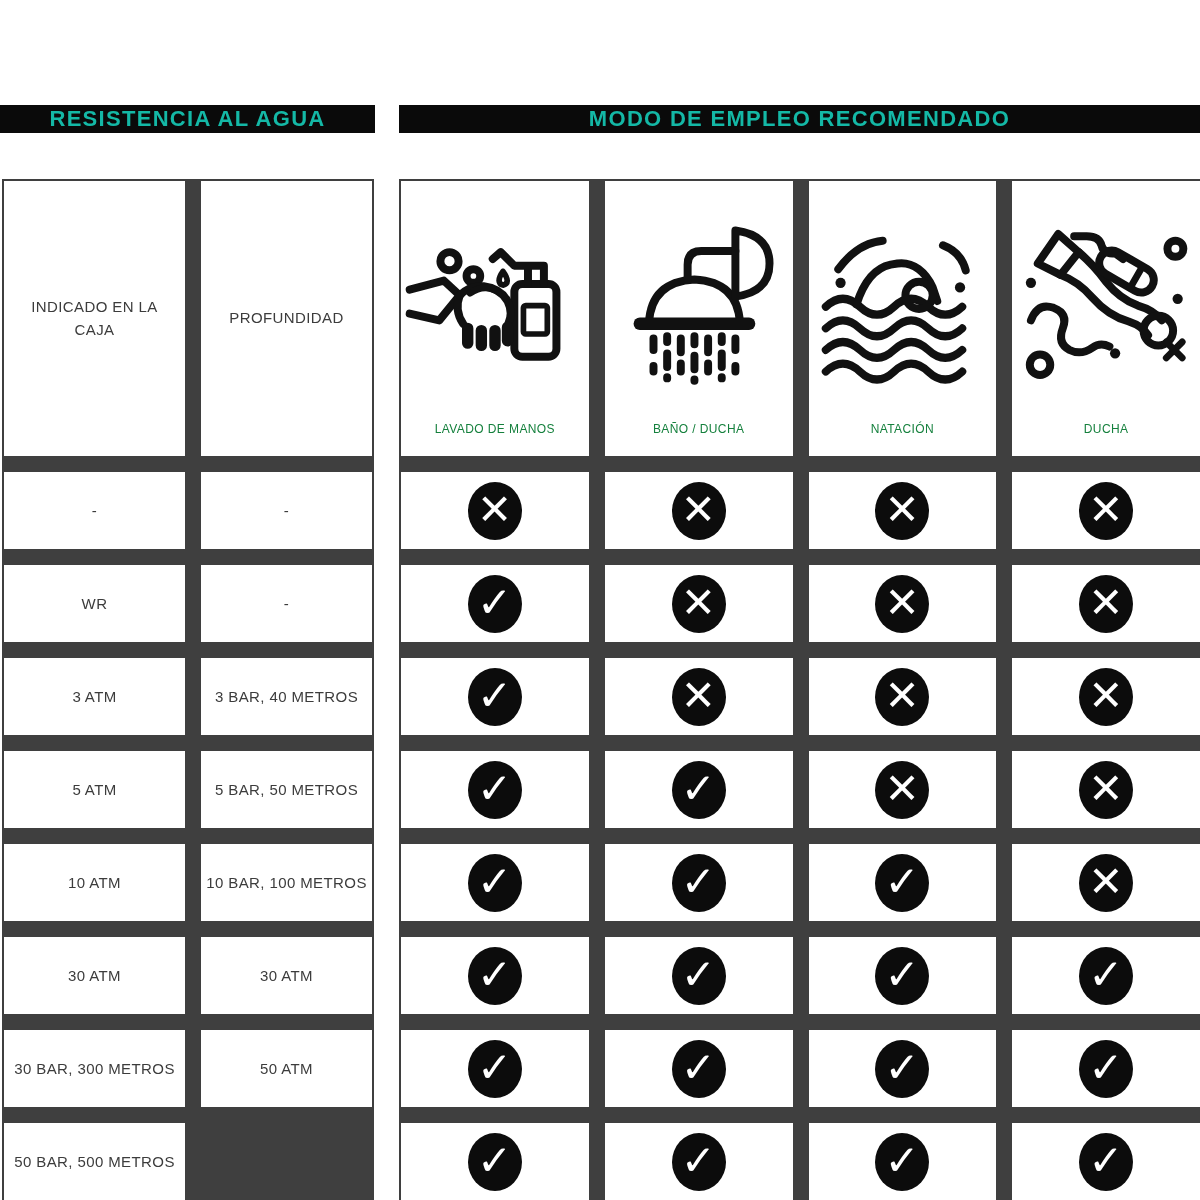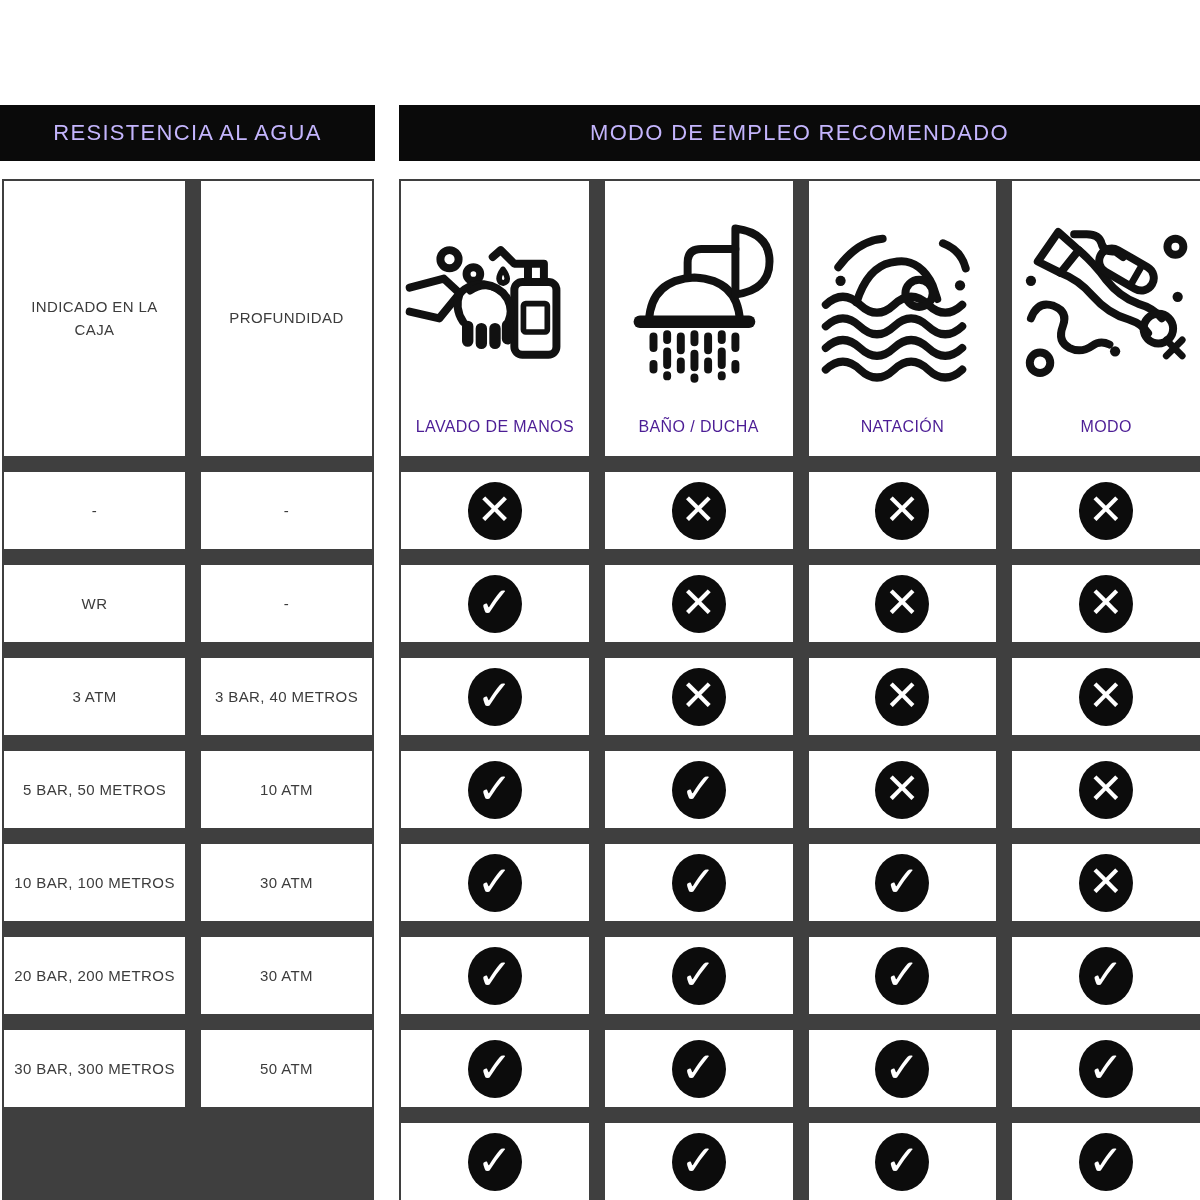--- a/index.html
+++ b/index.html
@@ -3,24 +3,24 @@
 <meta charset="utf-8">
 <style>
   html, body { margin:0; padding:0; }
   body {
     width:1200px; height:1200px; position:relative;
     background:#ffffff;
     font-family:"Liberation Sans", sans-serif;
     overflow:hidden;
   }
   .bar {
-    position:absolute; top:105px; height:56px;
-    background:#0a0a0a; color:#c4b5fd;
+    position:absolute; top:105px; height:28px;
+    background:#0a0a0a; color:#14b8a6;
     display:flex; align-items:center; justify-content:center;
-    font-size:22px; letter-spacing:1.3px; font-weight:400;
+    font-size:22px; letter-spacing:1.3px; font-weight:700;
   }
   .bar-left  { left:0;     width:375px; }
   .bar-right { left:399px; width:801px; }
 
   .tbl {
     position:absolute; top:179px;
     display:grid; gap:16px;
     background:#3f3f3f;
     border:2px solid #3f3f3f;
     box-sizing:border-box;
@@ -44,21 +44,21 @@
   }
   .colhead { padding:0 14px; line-height:1.5; }
 
   .activity {
     flex-direction:column;
     padding:14px 0 20px;
     box-sizing:border-box;
   }
   .icon-box { flex:1; display:flex; align-items:center; justify-content:center; }
   .pict { width:182px; height:182px; }
-  .activity-label { font-size:16px; letter-spacing:0.4px; color:#4c1d95; }
+  .activity-label { font-size:12px; letter-spacing:0.4px; color:#15803d; }
 
   .mark {
     width:54px; height:58px; border-radius:50%;
     background:#0c0c0c; color:#ffffff;
     display:flex; align-items:center; justify-content:center;
     font-family:"DejaVu Sans", sans-serif;
     font-size:42px; line-height:1; font-weight:400;
   }
   .mark span { transform:translateY(-1px); }
 </style>
@@ -75,28 +75,29 @@
 <div class="tbl tbl-left">
   <div class="cell colhead">INDICADO EN LA CAJA</div>
   <div class="cell colhead">PROFUNDIDAD</div>
 
   <div class="cell">-</div>
   <div class="cell">-</div>
   <div class="cell">WR</div>
   <div class="cell">-</div>
   <div class="cell">3 ATM</div>
   <div class="cell">3 BAR, 40 METROS</div>
+  <div class="cell">5 ATM</div>
   <div class="cell">5 BAR, 50 METROS</div>
   <div class="cell">10 ATM</div>
   <div class="cell">10 BAR, 100 METROS</div>
   <div class="cell">30 ATM</div>
-  <div class="cell">20 BAR, 200 METROS</div>
   <div class="cell">30 ATM</div>
   <div class="cell">30 BAR, 300 METROS</div>
   <div class="cell">50 ATM</div>
+  <div class="cell">50 BAR, 500 METROS</div>
 </div>
 
 <div class="tbl tbl-right">
 
   <div class="cell activity">
     <div class="icon-box">
       <svg class="pict" viewBox="0 0 160 160">
         <g fill="none" stroke="#111111" stroke-width="7" stroke-linecap="round" stroke-linejoin="round">
           <rect x="97" y="58" width="37" height="64" rx="7"></rect>
           <rect x="105" y="77" width="21" height="25" rx="2" stroke-width="5"></rect>
@@ -170,21 +171,21 @@
           <path d="M14 90 Q20 74 34 79 Q47 84 42 97 Q37 110 48 116 Q58 121 68 114 Q75 109 83 113"></path>
           <circle cx="141" cy="27" r="7"></circle>
           <circle cx="22" cy="129" r="9"></circle>
           <circle cx="14" cy="57" r="4.5" fill="#111111" stroke="none"></circle>
           <circle cx="143" cy="71" r="4.5" fill="#111111" stroke="none"></circle>
           <circle cx="88" cy="119" r="4.5" fill="#111111" stroke="none"></circle>
           <path d="M133 109 l14 14 M147 109 l-14 14" stroke-width="6"></path>
         </g>
       </svg>
     </div>
-    <div class="activity-label">MODO</div>
+    <div class="activity-label">DUCHA</div>
   </div>
 
   <div class="cell">
       <div class="mark">
         <span>✕</span>
       </div>
     </div>
   <div class="cell">
       <div class="mark">
         <span>✕</span>

